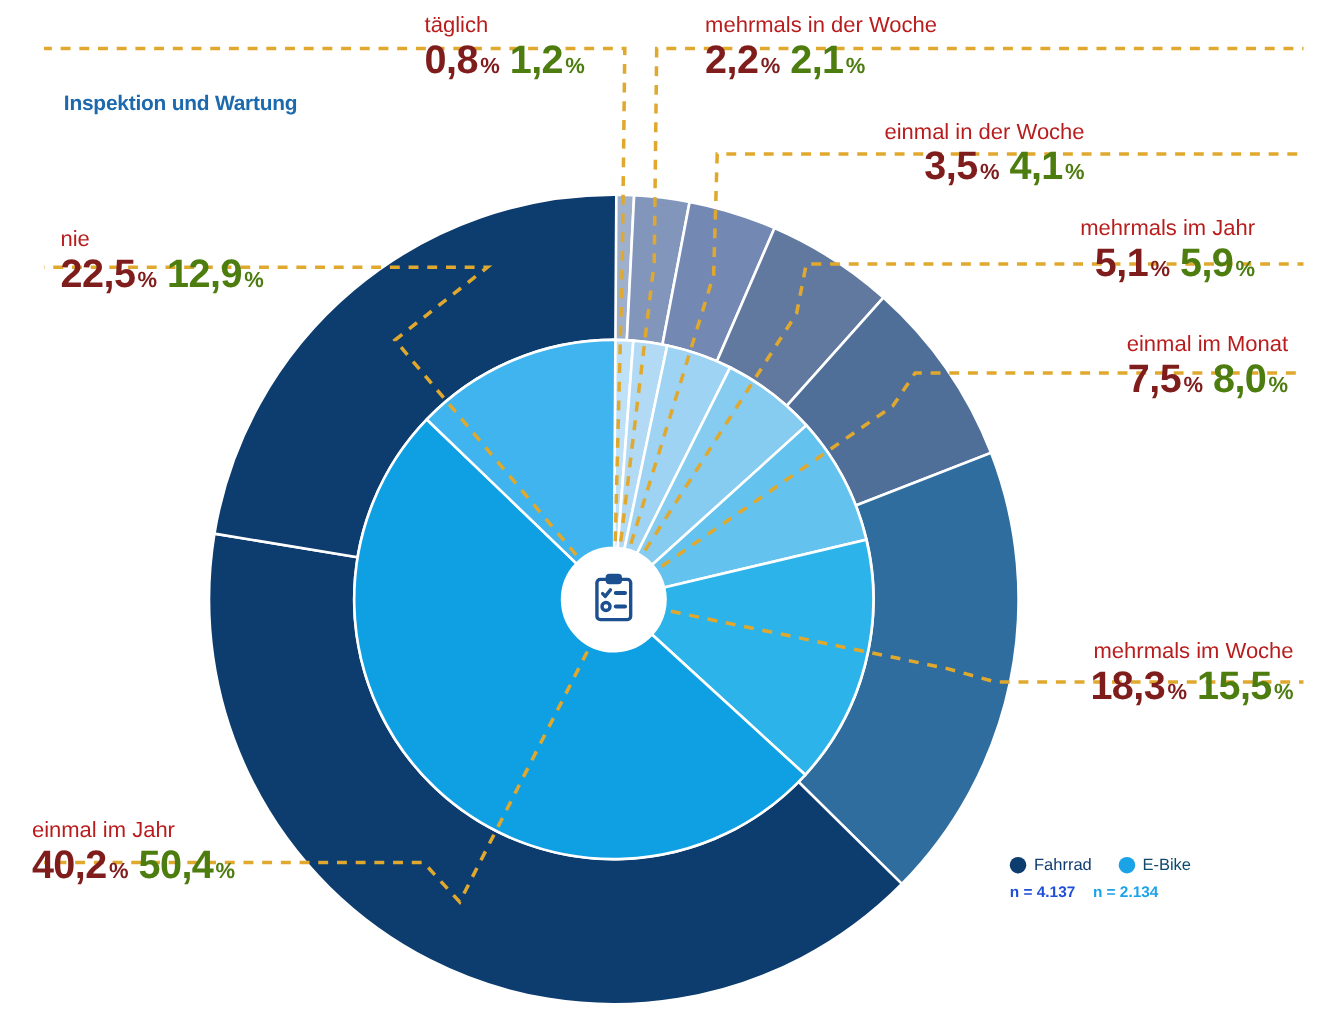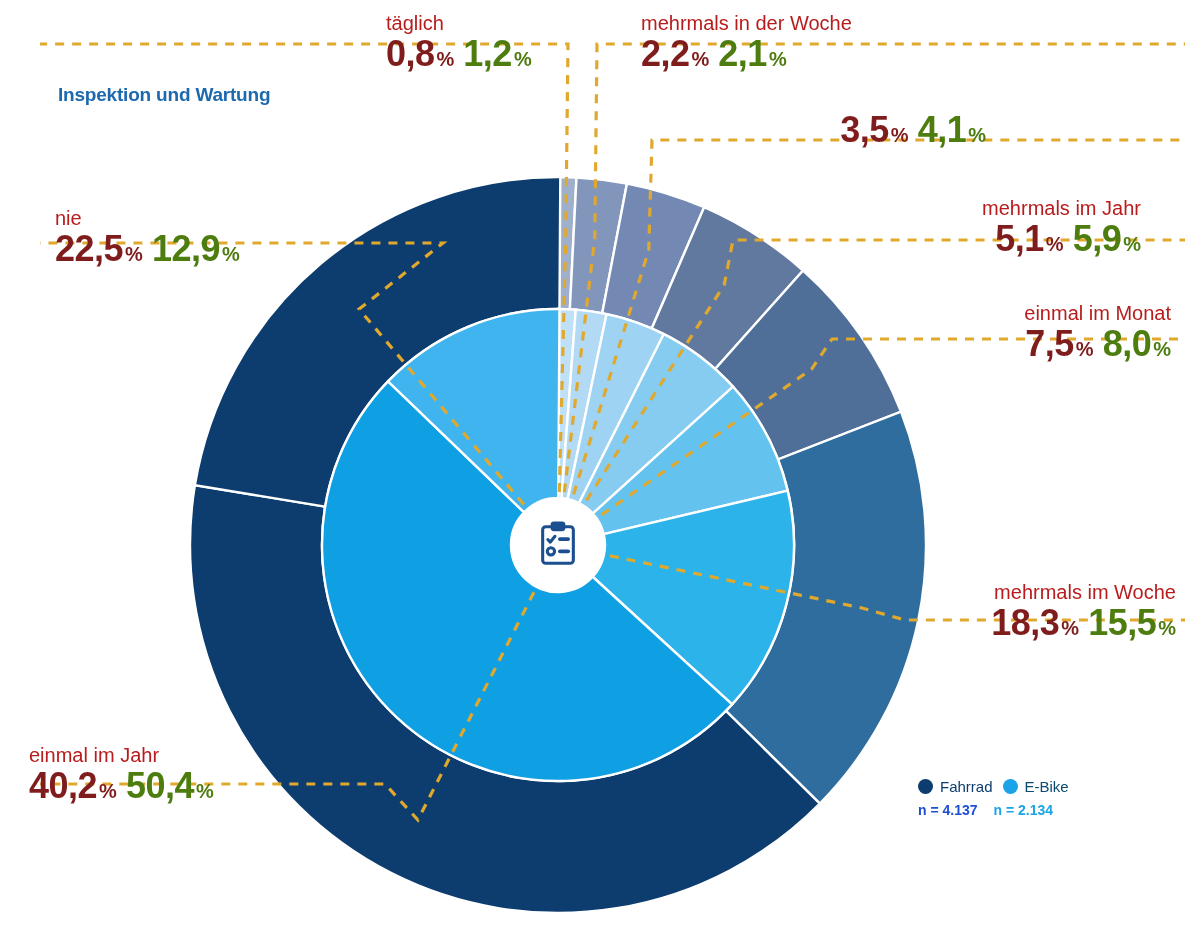--- a/index.html
+++ b/index.html
@@ -29,21 +29,21 @@
   .lbl .vals .v{display:flex;align-items:baseline;}
   .num{font-size:36px;font-weight:bold;letter-spacing:-0.5px;}
   .pct{font-size:20px;font-weight:bold;margin-left:2px;}
   .bike .num,.bike .pct{color:#7f1d1d;}
   .ebike .num,.ebike .pct{color:#4d7c0f;}
   .lbl.right{text-align:right;}
   .lbl.right .cat{text-align:right;}
   .lbl.right .vals{justify-content:flex-end;}
 
   .legend{position:absolute;left:918px;top:778px;}
-  .legend-row{display:flex;align-items:flex-end;gap:10px;}
+  .legend-row{display:flex;align-items:flex-end;gap:24px;}
   .legend-item{display:flex;align-items:center;gap:7px;}
   .dot{width:15px;height:15px;border-radius:50%;display:inline-block;}
   .dot.bike{background:#0d3c6e;}
   .dot.ebike{background:#1ba3e8;}
   .legend-label{font-size:15px;}
   .legend-label.bike{color:#0d3c6e;}
   .legend-label.ebike{color:#0c4a6e;}
   .legend-n{display:flex;gap:16px;margin-top:7px;font-size:14px;font-weight:bold;}
   .legend-n .bike{color:#1d4ed8;}
   .legend-n .ebike{color:#1ba3e8;}
@@ -120,20 +120,21 @@
           <span class="pct">%</span>
       </span>
       <span class="v ebike">
         <span class="num">2,1</span>
           <span class="pct">%</span>
       </span>
     </div>
   </div>
 
   <div class="lbl right" style="right:213px;top:110px;">
+    <div class="cat">einmal in der Woche</div>
     <div class="vals">
       <span class="v bike">
         <span class="num">3,5</span>
           <span class="pct">%</span>
       </span>
       <span class="v ebike">
         <span class="num">4,1</span>
           <span class="pct">%</span>
       </span>
     </div>

